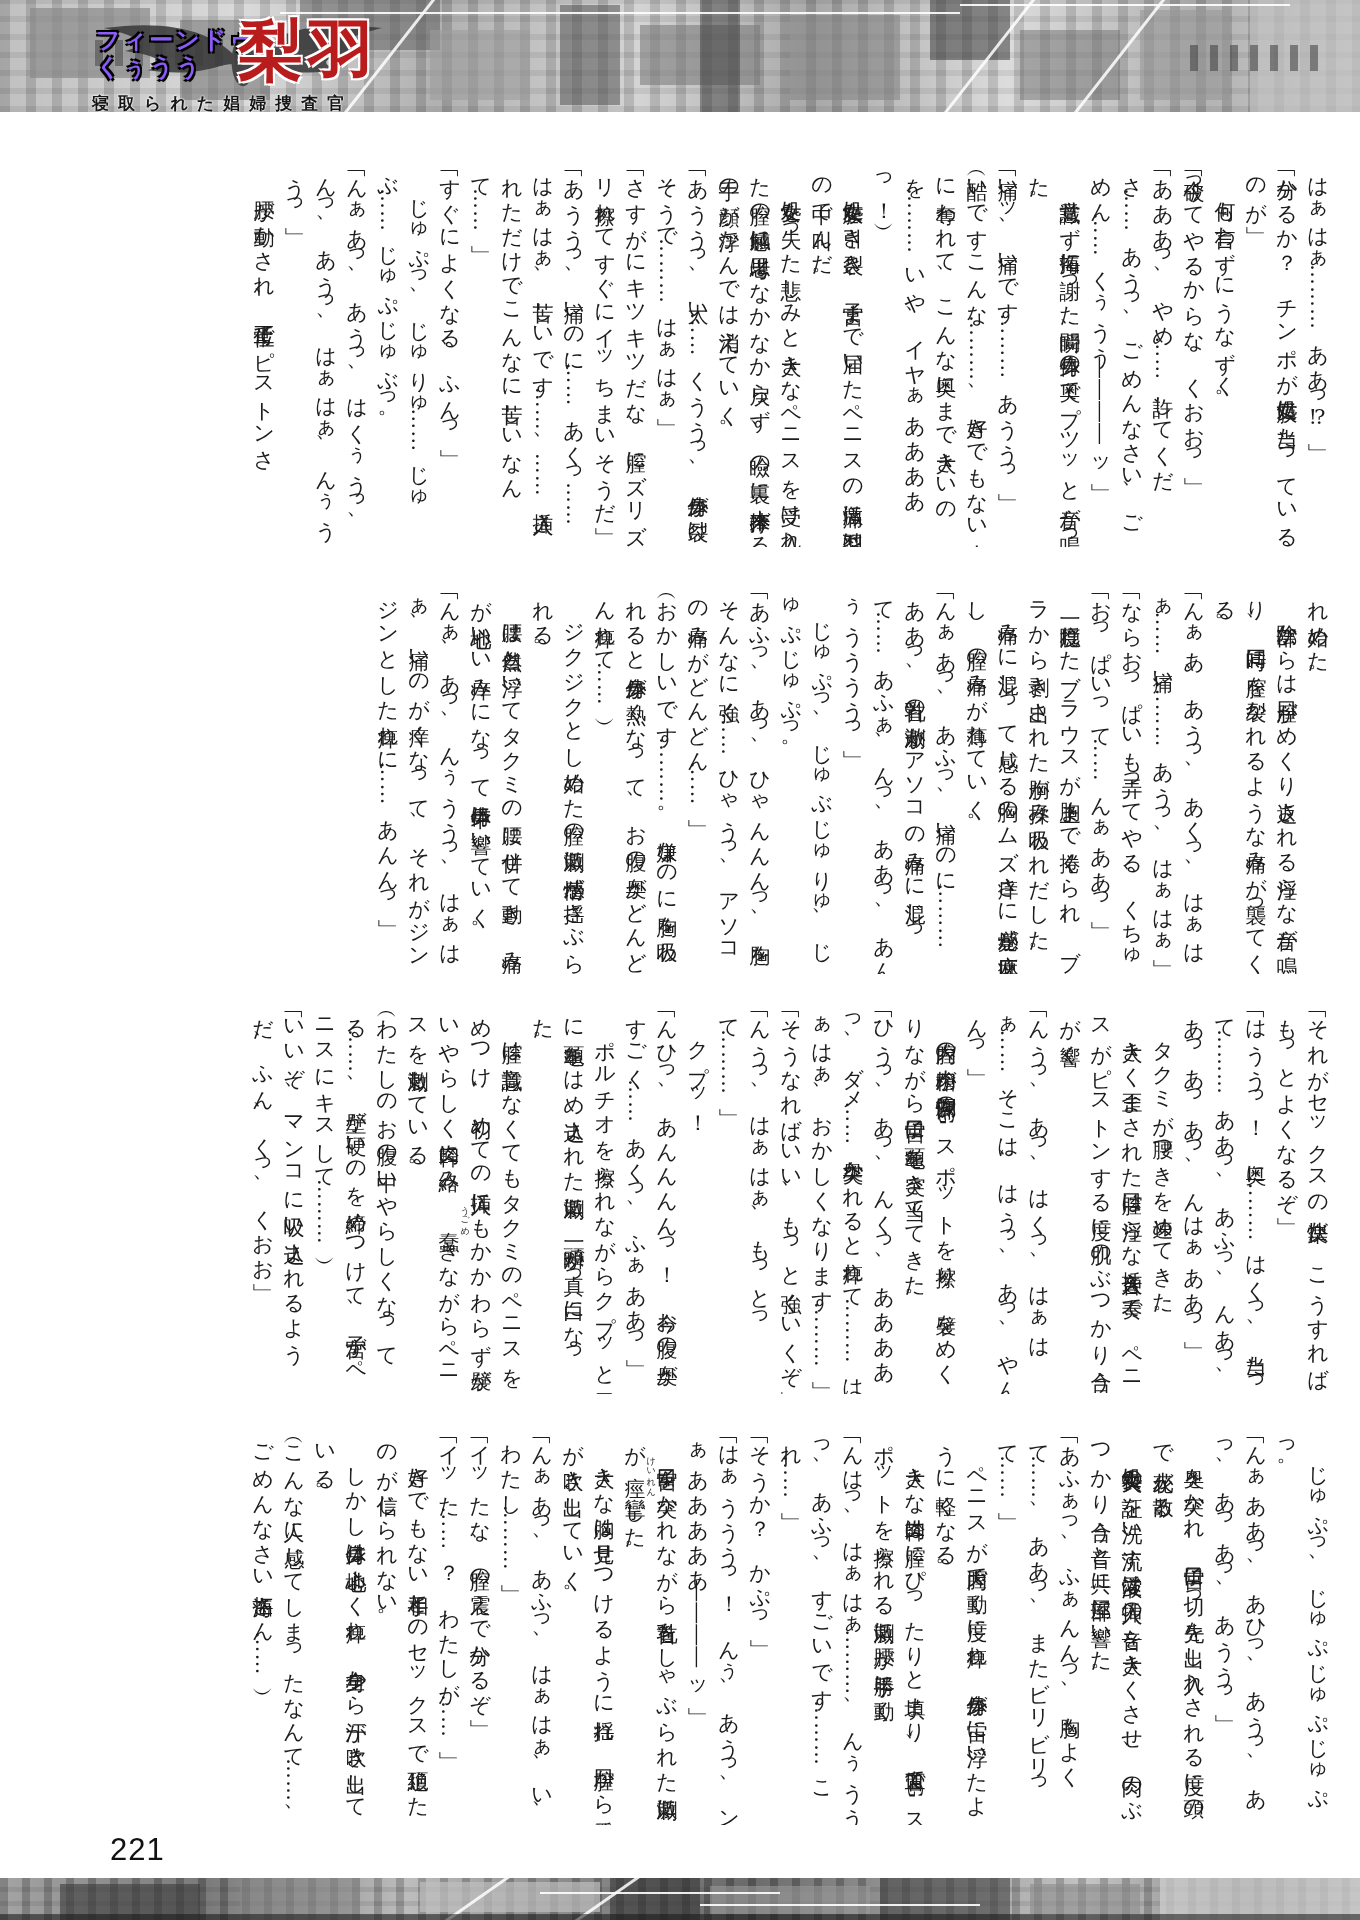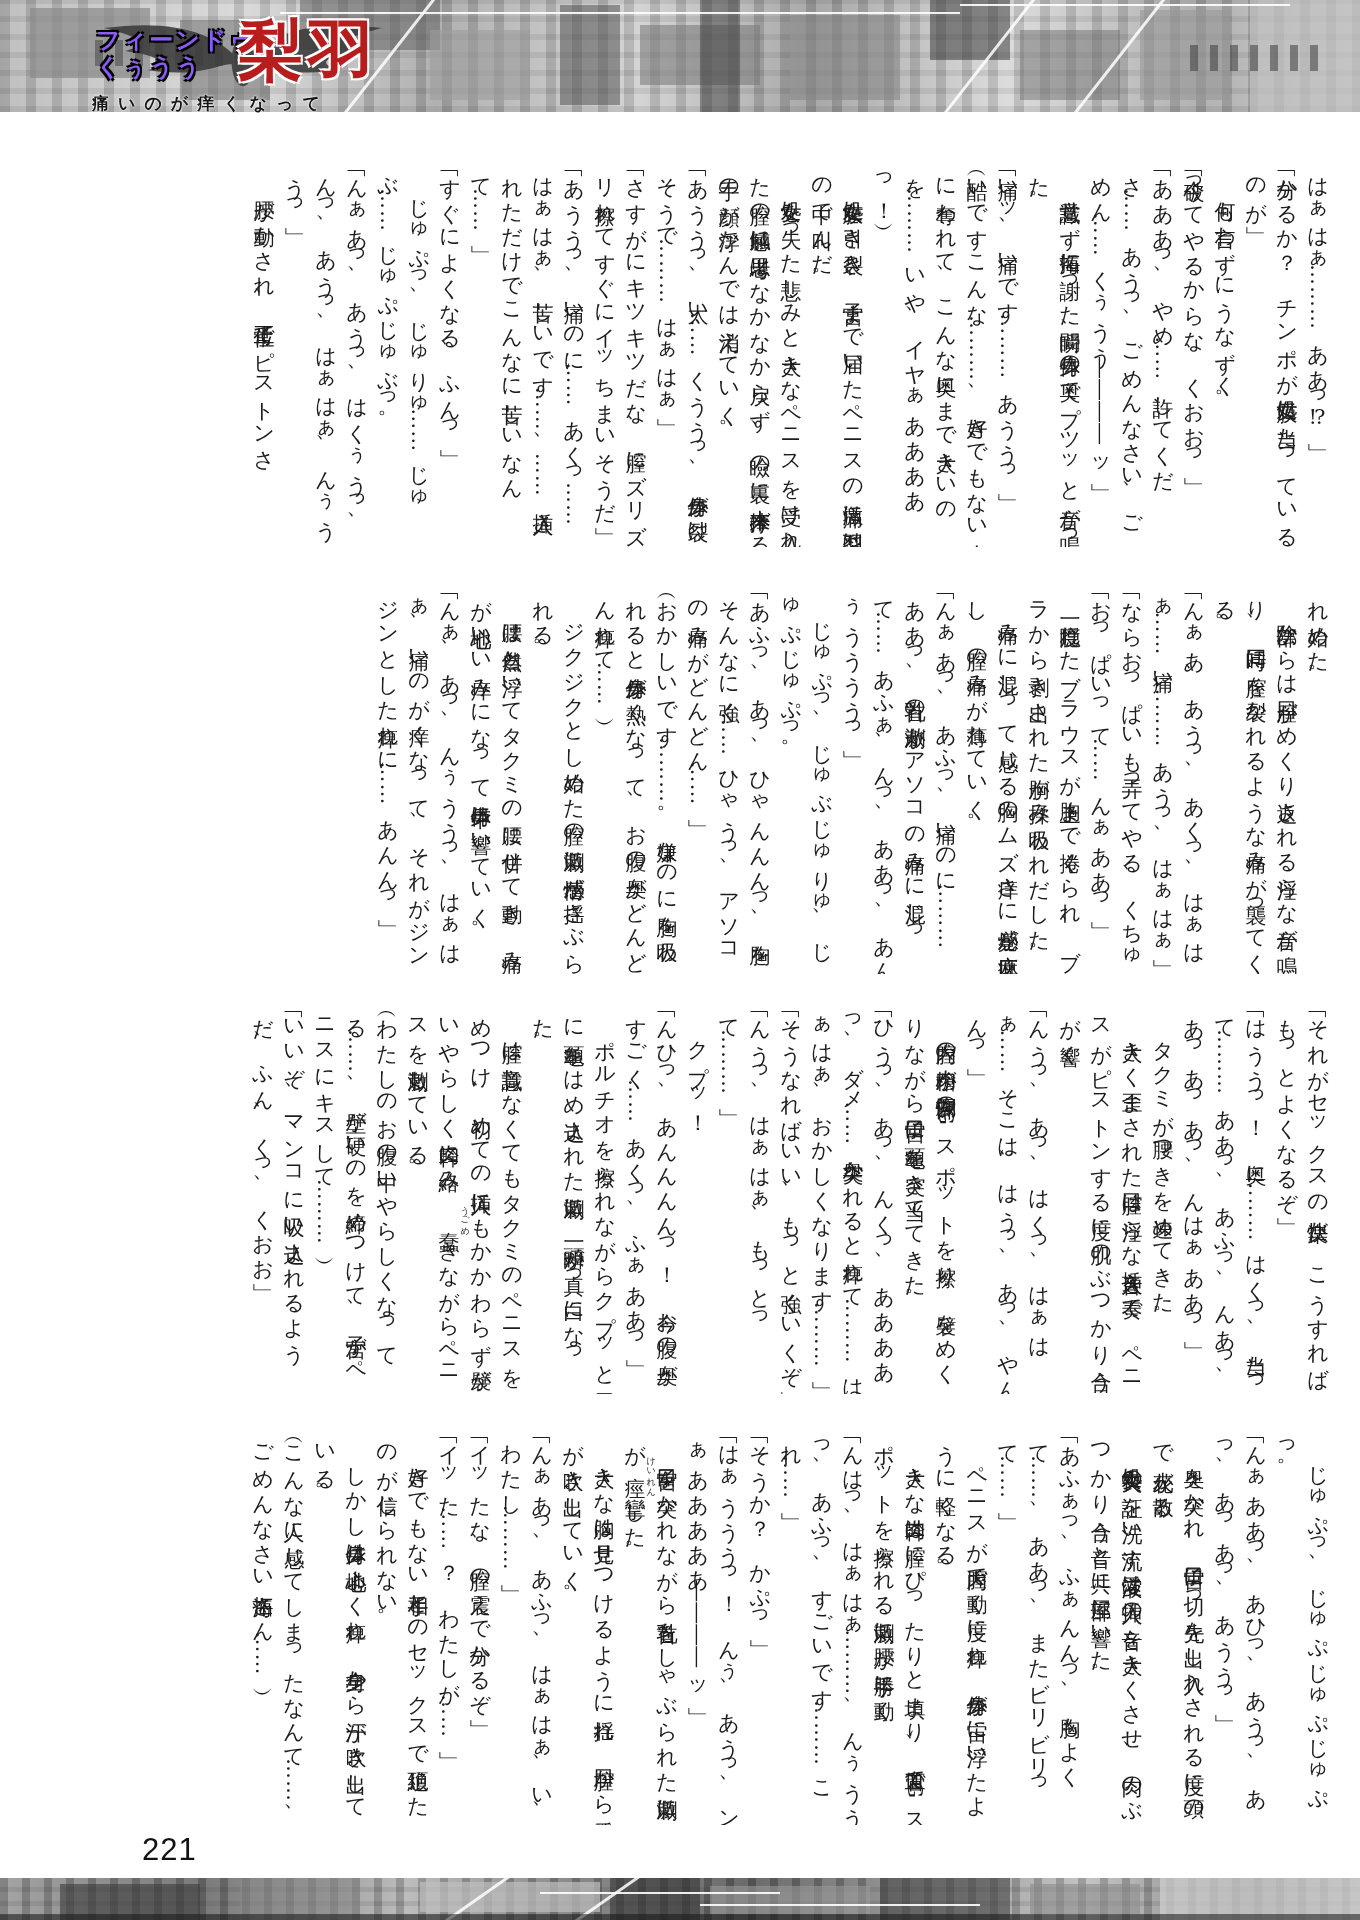--- a/index.html
+++ b/index.html
@@ -59,21 +59,21 @@
     line-height:31px;          
     letter-spacing:1px;
     overflow:hidden;
   }
   .band p.para{margin:0;padding:0;}
   .band rt{font-size:9px;letter-spacing:0;}
   
   .page-number{
     position:absolute;left:110px;top:1832px;
     font-family:"Liberation Sans","DejaVu Sans",sans-serif;
-    font-size:31px;color:#111;letter-spacing:1px;margin-left:32px;
+    font-size:31px;color:#111;letter-spacing:1px;
   }
 </style>
 </head>
 <body>
 
 <div id="header-collage" class="collage">
   <div class="blk" style="left:30px;top:8px;width:120px;height:70px;background:#8a8a8a;opacity:.7;"></div>
   <div class="blk" style="left:180px;top:20px;width:90px;height:80px;background:#6f6f6f;opacity:.55;"></div>
   <div class="blk" style="left:300px;top:0;width:140px;height:50px;background:#5a5a5a;opacity:.5;"></div>
   <div class="blk" style="left:430px;top:30px;width:100px;height:70px;background:#9c9c9c;opacity:.6;"></div>
@@ -100,21 +100,21 @@
       <path d="M180 58 C150 18 95 6 22 16 C66 27 76 35 46 42 C88 48 96 56 72 64 C108 69 132 66 154 59 C163 56 173 57 180 58 Z"></path>
       <path d="M180 58 C210 18 265 6 338 16 C294 27 284 35 314 42 C272 48 264 56 288 64 C252 69 228 66 206 59 C197 56 187 57 180 58 Z"></path>
       <ellipse cx="180" cy="54" rx="13" ry="28"></ellipse>
     </g>
   </svg>
   <div class="logo-kana">
     <div>フィーンドゥ</div>
     <div>くぅうう</div>
   </div>
   <div class="logo-main">梨羽</div>
-  <div class="logo-sub">痛いのが痒くなって</div>
+  <div class="logo-sub">寝取られた娼婦捜査官</div>
 </div>
 
 <div class="band" id="band-1" style="top:163px;height:384px;">
     <p class="para">はぁはぁ………ああっ⁉」</p>
     <p class="para">「分かるか？　チンポが処女膜に当たっているのが」</p>
     <p class="para">　何も言わずにうなずく。</p>
     <p class="para">「今破ってやるからな、くおおっ」</p>
     <p class="para">「あああっ、やめ……許してくださ……あうっ、ごめんなさい、ごめん……くぅうう――――ッ」</p>
     <p class="para">　意識せず拓海に謝った瞬間、身体の奥でプツッと音が鳴った。</p>
     <p class="para">「痛いッ、痛いです………あううっ」</p>

